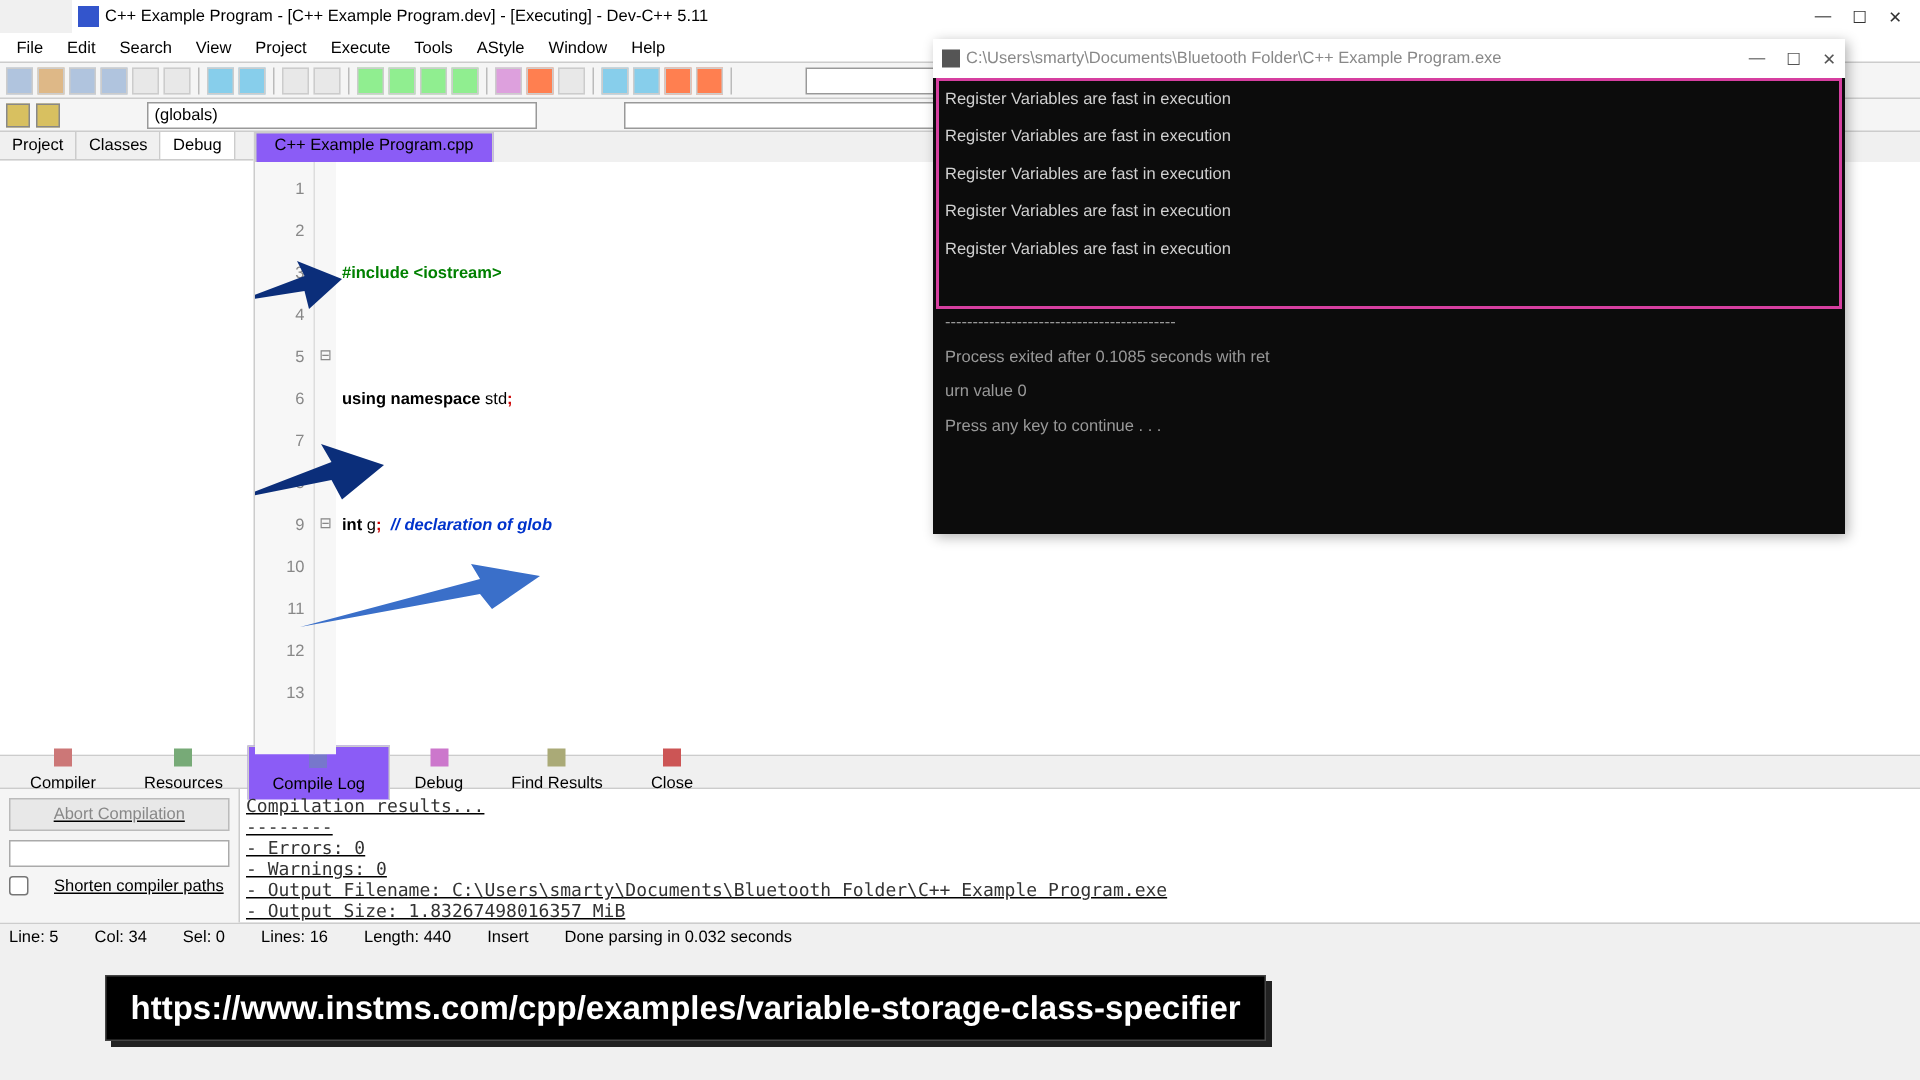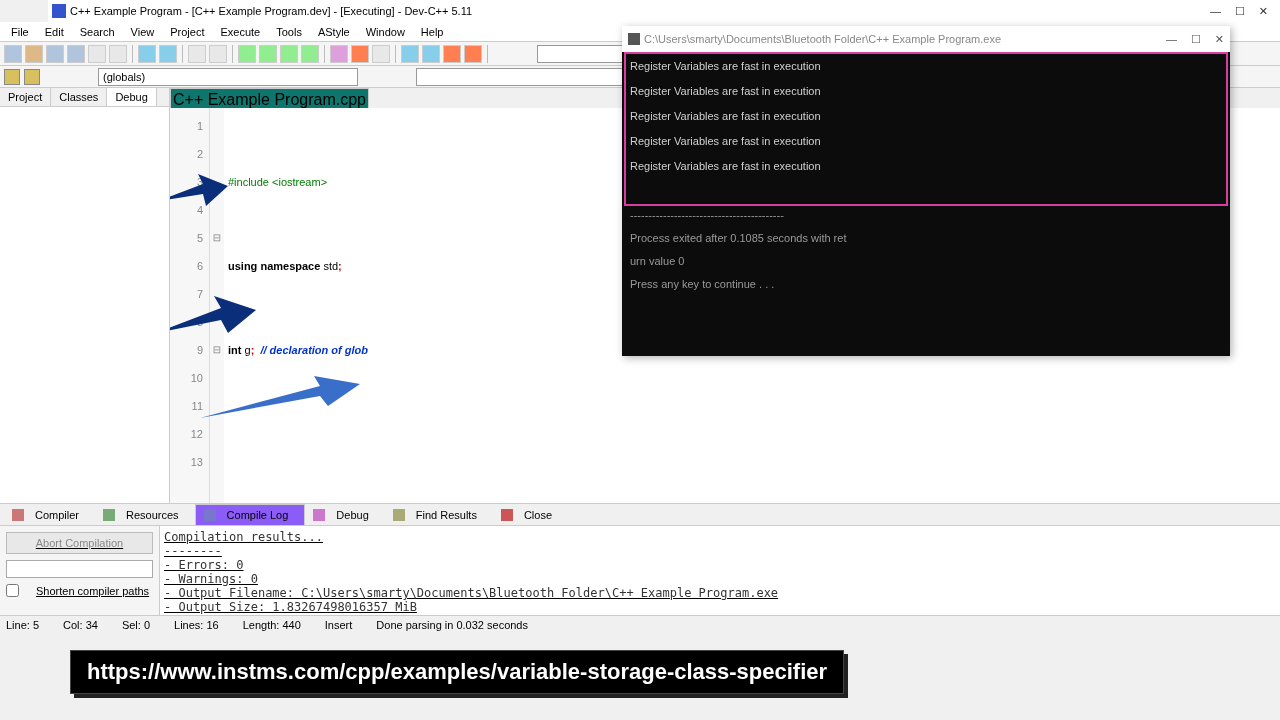--- a/index.html
+++ b/index.html
@@ -15,36 +15,36 @@
 .toolbar .sep { width: 1px; height: 18px; background: #bbb; margin: 0 2px; }
 .toolbar2 { height: 22px; background: #f5f5f5; display: flex; align-items: center; padding: 2px 4px; gap: 4px; border-bottom: 1px solid #ccc; }
 .combo { height: 18px; border: 1px solid #999; background: #fff; padding: 0 4px; display: inline-flex; align-items: center; min-width: 260px; margin-left: 44px; }
 .main { display: flex; height: 415px; }
 .sidebar { width: 170px; background: #fff; border-right: 1px solid #ccc; }
 .sidetabs { display: flex; background: #f0f0f0; border-bottom: 1px solid #ccc; }
 .sidetabs span { padding: 3px 8px; font-size: 11px; border-right: 1px solid #ccc; }
 .sidetabs span.active { background: #fff; }
 .editor { flex: 1; background: #fff; display: flex; flex-direction: column; }
 .filetab { height: 20px; background: #f0f0f0; display: flex; }
-.filetab span { padding: 2px 2px; background: #0f766e; border: 1px solid #ccc; border-bottom: none; font-size: 16px; }
+.filetab span { padding: 2px 12px; background: #8b5cf6; border: 1px solid #ccc; border-bottom: none; font-size: 11px; }
 .code { flex: 1; display: flex; font-family: Consolas, monospace; font-size: 20px; line-height: 28px; position: relative; overflow: hidden;}
 .gutter { width: 40px; background: #f7f7f7; color: #888; text-align: right; padding: 4px 6px 0 0; border-right: 1px solid #ddd;}
 .gutter div { height: 28px; }
 .fold { width: 14px; background: #f7f7f7; padding-top: 4px;}
 .fold div { height: 28px; text-align:center; color:#888; font-size:10px;}
 .src { padding: 4px 0 0 4px; white-space: pre; }
 .src .ln { height: 28px; }
 .kw { color: #000; font-weight: bold; }
-.pp { color: #008000; font-weight: normal; }
+.pp { color: #008000; font-weight: bold; }
 .cm { color: #0033cc; font-style: italic; font-weight: bold;}
 .op { color: #cc0000; font-weight: bold;}
 .arrow { position: absolute; z-index: 5; }
 .arrow svg { display: block; }
 .bottom-tabs { height: 22px; background: #f0f0f0; display: flex; align-items: center; border-top: 1px solid #ccc; padding-left:4px;}
-.bottom-tabs span { padding: 2px 8px; display:inline-flex; align-items:center; gap:3px; font-size:11px;}
+.bottom-tabs span { padding: 2px 8px; display:inline-flex; align-items:center; gap:3px; font-size:11px;flex-direction:column;}
 .bottom-tabs span.active { background:#8b5cf6; border:1px solid #ccc; border-bottom:none;}
 .bottom-tabs .ic { width:12px; height:12px; background:#777; display:inline-block;}
 .compile-panel { height: 90px; display:flex; background:#fff; border-top:1px solid #ccc;text-decoration:underline;}
 .compile-left { width:160px; padding:6px; background:#f5f5f5; border-right:1px solid #ccc; display:flex; flex-direction:column; gap:6px;}
 .compile-left button { height:22px; background:#e8e8e8; border:1px solid #bbb; color:#888; font-size:11px;}
 .compile-left .chk { display:flex; align-items:center; gap:17px; font-size:11px;}
 .compile-log { flex:1; font-family:Consolas,monospace; font-size:12px; padding:4px; color:#333; white-space:pre; overflow:hidden;}
 .statusbar { height: 18px; background:#f0f0f0; border-top:1px solid #ccc; display:flex; align-items:center; font-size:11px; padding:0 6px; gap:24px;}
 .url-overlay { position:absolute; left:70px; bottom:26px; background:#000; color:#fff; font-family:Arial,sans-serif; font-size:22px; font-weight:bold; padding:8px 16px; border:1px solid #444; box-shadow: 4px 4px 0 #222;}
 .console { position:absolute; top:26px; left:622px; width:608px; height:330px; background:#0c0c0c; color:#ccc; font-family:Consolas,monospace; font-size:17px; box-shadow:2px 2px 8px rgba(0,0,0,.3);}

